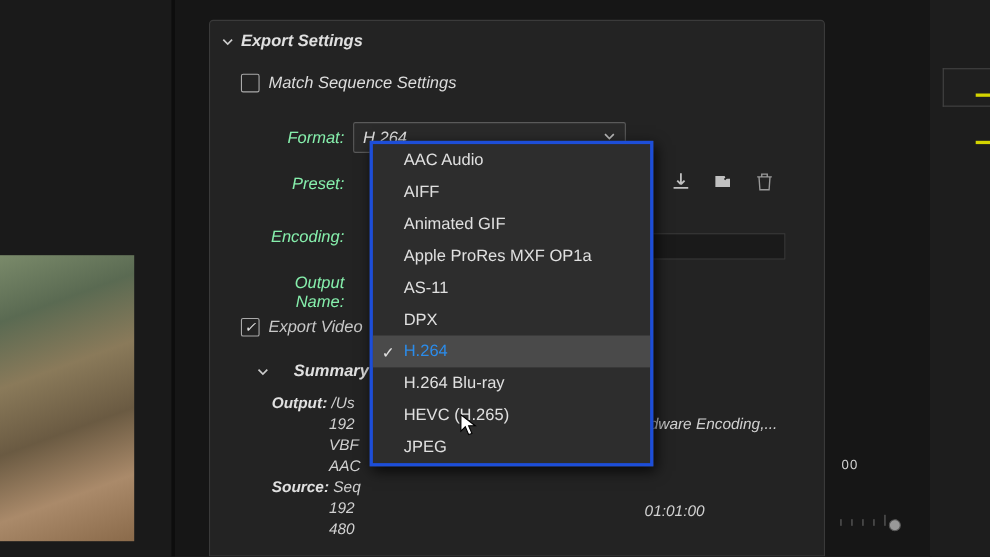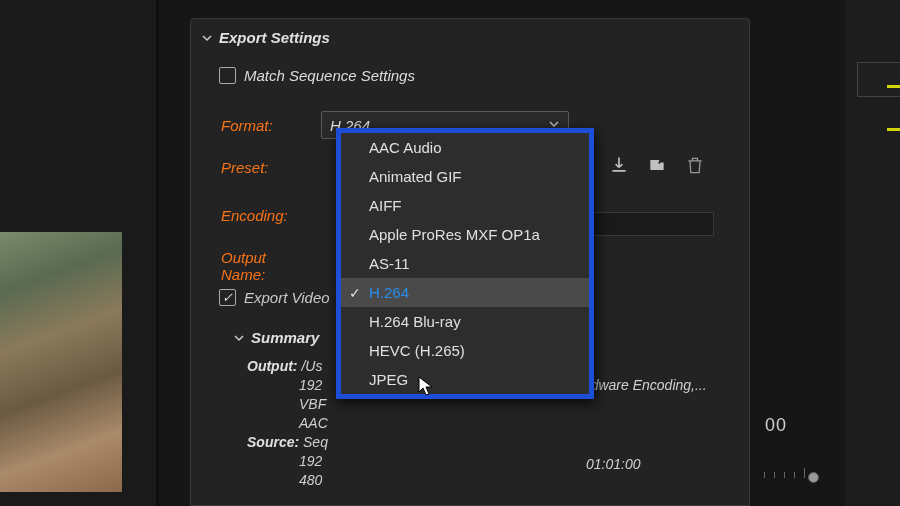--- a/index.html
+++ b/index.html
@@ -4,49 +4,49 @@
 <style>
   * { box-sizing: border-box; margin: 0; padding: 0; font-family: -apple-system, BlinkMacSystemFont, "Segoe UI", sans-serif; }
   body { width: 900px; height: 506px; background: #161616; overflow: hidden; position: relative; color: #c8c8c8; font-size: 15px; }
   .left-panel { position: absolute; left: 0; top: 0; width: 156px; height: 506px; background: #1a1a1a; }
   .left-divider { position: absolute; left: 156px; top: 0; width: 3px; height: 506px; background: #0d0d0d; }
   .thumb { position: absolute; left: 0; top: 232px; width: 122px; height: 260px; background: linear-gradient(160deg,#7a8a6a 0%,#5a6a52 20%,#8a7a5a 40%,#6a5a42 60%,#aa8a6a 80%,#8a6a4a 100%); }
   .panel { position: absolute; left: 190px; top: 18px; width: 560px; border: 1px solid #3a3a3a; background: #232323; border-top-left-radius: 4px; border-top-right-radius: 4px; height: 488px; font-style: italic; }
   .panel-header { position: absolute; left: 8px; top: 10px; display: flex; align-items: center; gap: 4px; }
   .disclosure { width: 16px; height: 16px; display: flex; align-items: center; justify-content: center; color: #ccc; }
   .row { position: absolute; left: 30px; display: flex; align-items: center; }
-  .label-col { width: 100px; text-align: left; color: #f97316; padding-right: 8px; }
+  .label-col { width: 100px; text-align: right; color: #86efac; padding-right: 8px; }
   .checkbox { width: 17px; height: 17px; border: 1px solid #aaa; border-radius: 2px; display: inline-flex; align-items: center; justify-content: center; margin-right: 8px; background: #232323; }
   .checkbox.checked::after { content:"✓"; color:#ddd; font-size:13px; line-height:1; }
   .match-row { position: absolute; left: 28px; top: 48px; display: flex; align-items: flex-start; color: #dcdcdc; }
   .format-row { top: 92px; }
   .preset-row { top: 140px; }
   .comments-row { top: 188px; }
   .outputname-row { top: 230px; }
   .export-row { top: 270px; }
   .summary-row { top: 310px; }
   .select { width: 248px; height: 28px; border: 1px solid #5a5a5a; background: #2a2a2a; display: flex; align-items: center; justify-content: space-between; padding: 0 8px; color: #e0e0e0; border-radius: 2px; font-size: 15px; }
   .chev { color: #bbb; font-size: 12px; }
   .toolbar-icons { position: absolute; left: 418px; top: 136px; display: flex; gap: 18px; align-items: center; }
   .ticon { width: 20px; height: 20px; fill: #c0c0c0; }
   .comments-input { position: absolute; left: 395px; top: 193px; width: 128px; height: 24px; background: #1a1a1a; border: 1px solid #3a3a3a; }
   .summary-text { position: absolute; left: 56px; top: 338px; width: 520px; font-size: 14px; color: #d0d0d0; line-height: 19px; }
   .summary-text .st-label { font-weight: 600; color: #e0e0e0; }
-  .dropdown { position: absolute; left: 336px; top: 128px; width: 258px; background: #2d2d2d; border: 5px solid #1d4ed8; box-shadow: 2px 4px 12px rgba(0,0,0,0.8); z-index: 50; }
+  .dropdown { position: absolute; left: 336px; top: 128px; width: 258px; background: #2d2d2d; border: 3px solid #1d4ed8; box-shadow: 2px 4px 12px rgba(0,0,0,0.8); z-index: 50; }
   .dd-item { height: 29px; display: flex; align-items: center; padding-left: 28px; color: #e0e0e0; font-size: 15px; white-space: nowrap; position: relative; }
   .dd-item.hover { background: #4a4a4a; }
   .dd-item.selected { color:#2b8ceb; }
   .dd-item.selected::before { content:"✓"; position:absolute; left:8px; color:#e0e0e0; font-size:14px; }
   .cursor { position:absolute; left:418px; top:376px; z-index:60; }
   .right-area { position: absolute; left: 845px; top: 0; width: 55px; height: 506px; background: #1d1d1d; }
   .right-divider { position:absolute; left:845px; top:0; width:2px; height:506px; background:#0a0a0a; }
   .marker1 { position:absolute; left:857px; top:62px; width:43px; height:35px; border:1px solid #444; border-right:none; background:#1f1f1f;}
   .dash1 { position:absolute; right:0; top:85px; width:13px; height:3px; background:#d4d400;}
   .dash2 { position:absolute; right:0; top:128px; width:13px; height:3px; background:#d4d400;}
-  .twozeros{ position:absolute; left:765px; top:415px; color:#cfcfcf; font-size:18px; letter-spacing:1px;}
+  .twozeros{ position:absolute; left:765px; top:415px; color:#cfcfcf; font-size:12px; letter-spacing:1px;}
   .ruler { position:absolute; left:760px; top:460px; width:80px; height:30px; }
   .tick { position:absolute; bottom:12px; width:1px; height:6px; background:#666;}
   .knob { position:absolute; left:808px; top:472px; width:11px; height:11px; border-radius:50%; background:#999; border:1px solid #555;}
 </style>
 </head>
 <body>
 
 <div class="left-panel"></div>
 <div class="left-divider"></div>
 <div class="thumb"></div>
@@ -115,44 +115,45 @@
     <span class="checkbox checked"></span>
     <span>Export Video</span>
   </div>
 
   <div class="row summary-row" style="left:40px;">
     <span class="disclosure">
       <svg width="12" height="12" viewBox="0 0 12 12">
           <path d="M2 4 L6 8 L10 4" stroke="#ccc" stroke-width="1.5" fill="none"></path>
         </svg>
     </span>
-    <span style="font-weight:600;color:#e0e0e0;margin-left:4px;">Summary</span>
+    <span style="font-weight:600;color:#e0e0e0;margin-left:20px;">Summary</span>
   </div>
 
   <div class="summary-text">
     <div><span class="st-label">Output:</span> <span>/Us</span></div>
     <div style="padding-left:52px;"><span>192</span></div>
     <div style="padding-left:52px;"><span>VBF</span></div>
     <div style="padding-left:52px;"><span>AAC</span></div>
     <div><span class="st-label">Source:</span> <span>Seq</span></div>
     <div style="padding-left:52px;"><span>192</span></div>
     <div style="padding-left:52px;"><span>480</span></div>
   </div>
 
   <div style="position:absolute; left:395px; top:358px; font-size:14px; color:#d0d0d0;">rdware Encoding,...</div>
   <div style="position:absolute; left:395px; top:437px; font-size:14px; color:#d0d0d0;">01:01:00</div>
 
 </div>
 
 <div class="dropdown" id="dropdown">
     <div class="dd-item">AAC Audio</div>
+    <div class="dd-item">AIFF</div>
     <div class="dd-item">Animated GIF</div>
-    <div class="dd-item">AIFF</div>
     <div class="dd-item">Apple ProRes MXF OP1a</div>
     <div class="dd-item">AS-11</div>
+    <div class="dd-item">DPX</div>
     <div class="dd-item selected hover">H.264</div>
     <div class="dd-item">H.264 Blu-ray</div>
     <div class="dd-item">HEVC (H.265)</div>
     <div class="dd-item">JPEG</div>
   </div>
 
 <div class="cursor">
   <svg width="18" height="22" viewBox="0 0 18 22">
       <path d="M1 1 L1 16 L5 12 L8 19 L11 18 L8 11 L14 11 Z" fill="#fff" stroke="#000" stroke-width="1"></path>
     </svg>

